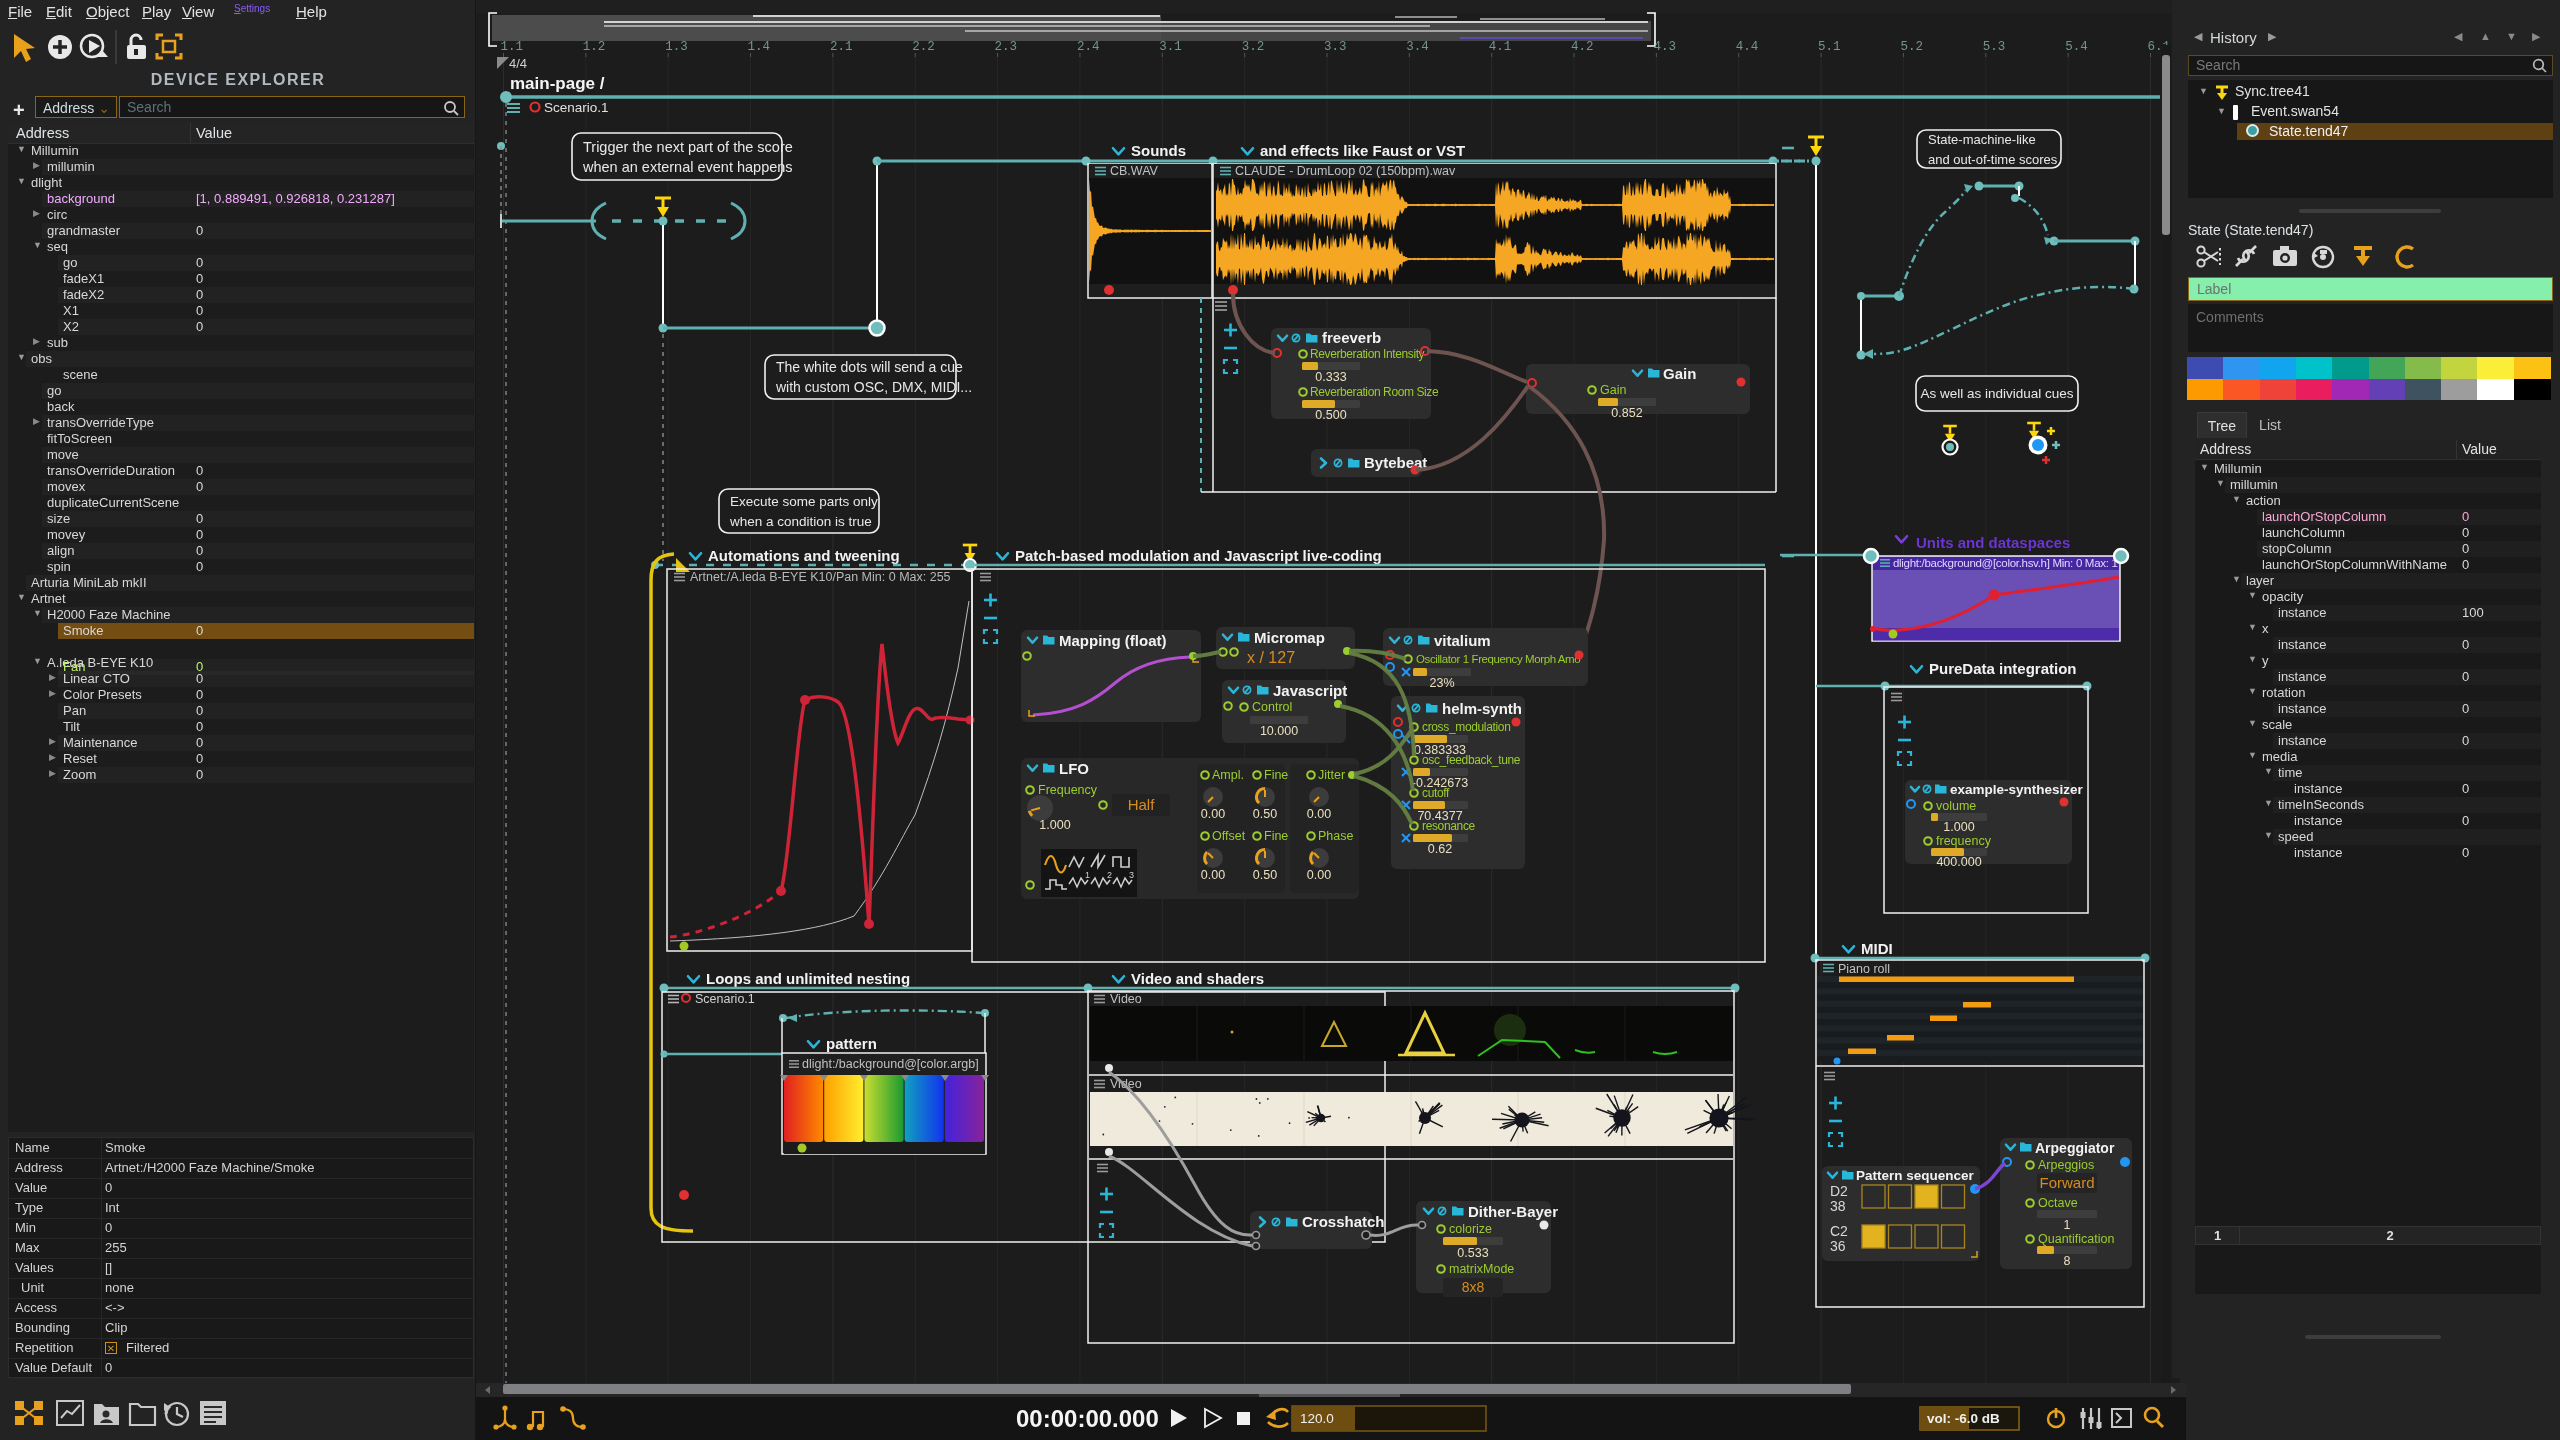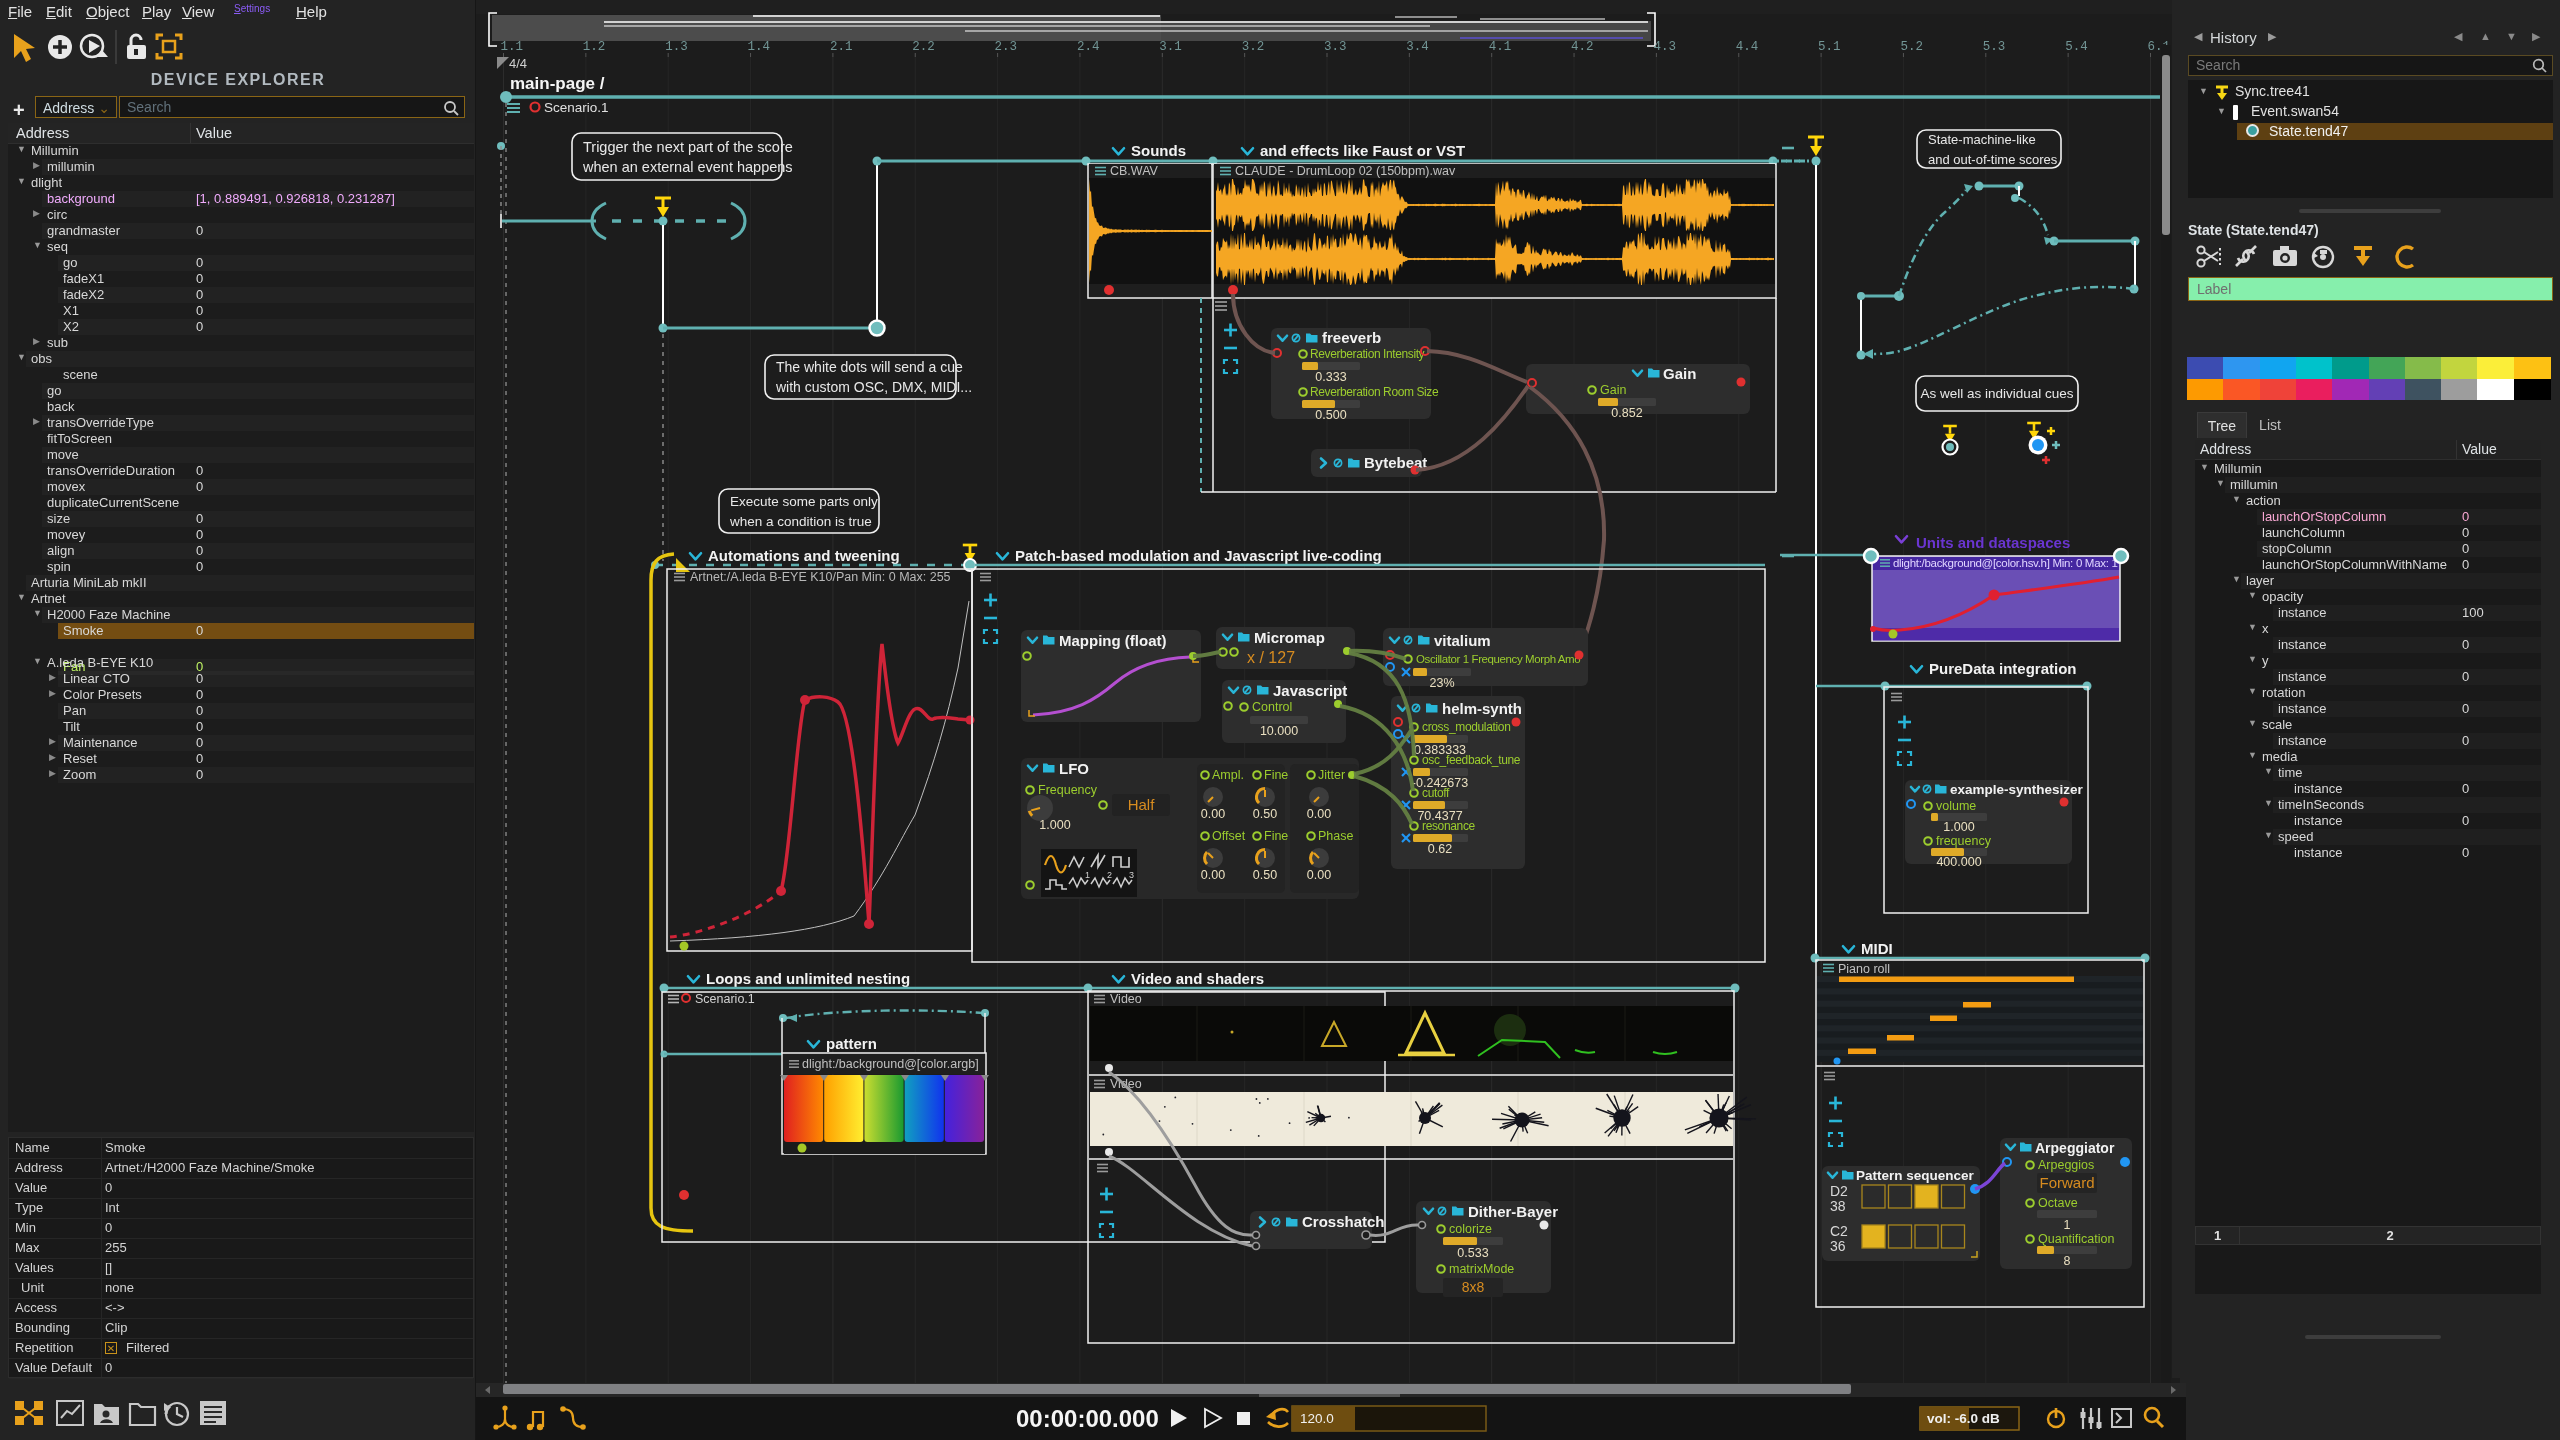--- a/index.html
+++ b/index.html
@@ -1202,21 +1202,21 @@
         </svg>
         <div style="position:absolute;left:47px;top:3px;font-size:14px;color:#e2e2e2">Sync.tree41</div>
         <div style="position:absolute;left:29px;top:26px;color:#9a9a9a;font-size:9px">▼</div>
         <div style="position:absolute;left:45px;top:25px;width:5px;height:15px;background:#fff;border-radius:1px"></div>
         <div style="position:absolute;left:63px;top:23px;font-size:14px;color:#e2e2e2">Event.swan54</div>
         <div style="position:absolute;left:49px;top:43px;width:316px;height:17px;background:#5e4012"></div>
         <div style="position:absolute;left:58px;top:44px;width:13px;height:13px;background:#3aa0a0;border:2px solid #e8e8e8;border-radius:50%;box-sizing:border-box"></div>
         <div style="position:absolute;left:81px;top:43px;font-size:14px;color:#f0f0f0">State.tend47</div>
       </div>
       <div style="position:absolute;left:113px;top:209px;width:142px;height:4px;background:#3d3d3d;border-radius:2px"></div>
-      <div style="position:absolute;left:2px;top:222px;font-size:14px;font-weight:bold;color:#dfe3e6">State (State.tend47)</div>
+      <div style="position:absolute;left:2px;top:222px;font-size:14px;font-weight:normal;color:#dfe3e6">State (State.tend47)</div>
       <svg style="position:absolute;left:10px;top:244px" width="230" height="26">
         <g stroke="#d8d8d8" stroke-width="2" fill="none">
           <circle cx="5" cy="6" r="3.6"></circle>
           <circle cx="5" cy="19" r="3.6"></circle>
           <line x1="8" y1="8" x2="22" y2="17"></line>
           <line x1="8" y1="17" x2="22" y2="8"></line>
           <line x1="24" y1="4" x2="24" y2="21" stroke-dasharray="2.5 2.5"></line>
         </g>
         <g transform="translate(38,0)" stroke="#d8d8d8" stroke-width="2.6" fill="none">
           <path d="M 4 14 a 5.5 5.5 0 1 0 7 -7"></path>
@@ -1239,20 +1239,21 @@
         <g transform="translate(156,0)">
           <line x1="2" y1="4" x2="20" y2="4" stroke="#e8a11c" stroke-width="4"></line>
           <line x1="11" y1="4" x2="11" y2="12" stroke="#e8a11c" stroke-width="4"></line>
           <path d="M 4 12 h 14 l -7 10 z" fill="#e8a11c"></path>
         </g>
         <g transform="translate(196,0)">
           <path d="M 21 5 a 10 10 0 1 0 0 16" fill="none" stroke="#e8a11c" stroke-width="3.4"></path>
         </g>
       </svg>
       <div style="position:absolute;left:2px;top:277px;width:365px;height:24px;background:#86efac;border:1px solid #8a6515;box-sizing:border-box;line-height:22px"><span style="margin-left:8px;color:#6f6f6f;font-size:14px">Label</span></div>
+      <div style="position:absolute;left:2px;top:304px;width:365px;height:48px;background:#171717"><span style="margin-left:8px;color:#6f6f6f;font-size:14px;line-height:26px">Comments</span></div>
       <div style="position:absolute;left:1px;top:357px;width:363px;height:43px;font-size:0">
         <div style="position:absolute;left:0.0px;top:0.0px;width:37.3px;height:21.5px;background:#3c4cb1"></div>
         <div style="position:absolute;left:36.3px;top:0.0px;width:37.3px;height:21.5px;background:#2e96f0"></div>
         <div style="position:absolute;left:72.6px;top:0.0px;width:37.3px;height:21.5px;background:#11a5f0"></div>
         <div style="position:absolute;left:108.9px;top:0.0px;width:37.3px;height:21.5px;background:#00c2cb"></div>
         <div style="position:absolute;left:145.2px;top:0.0px;width:37.3px;height:21.5px;background:#009b8b"></div>
         <div style="position:absolute;left:181.5px;top:0.0px;width:37.3px;height:21.5px;background:#43a557"></div>
         <div style="position:absolute;left:217.8px;top:0.0px;width:37.3px;height:21.5px;background:#85bb4a"></div>
         <div style="position:absolute;left:254.1px;top:0.0px;width:37.3px;height:21.5px;background:#c2d53e"></div>
         <div style="position:absolute;left:290.4px;top:0.0px;width:37.3px;height:21.5px;background:#fbee39"></div>

